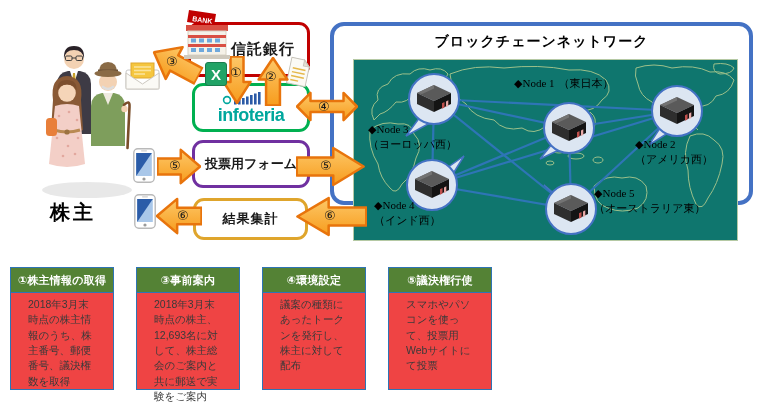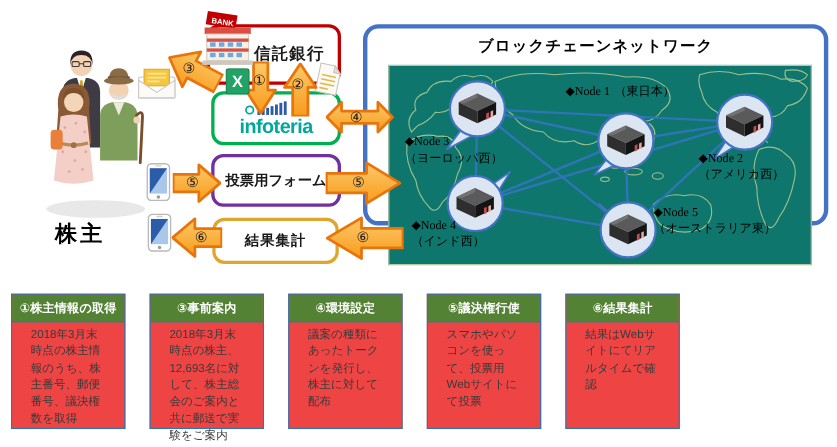--- a/index.html
+++ b/index.html
@@ -320,19 +320,15 @@
       <div class="step-body">2018年3月末時点の株主、12,693名に対して、株主総会のご案内と共に郵送で実験をご案内</div>
     </div>
     <div class="step">
       <div class="step-header">④環境設定</div>
       <div class="step-body">議案の種類にあったトークンを発行し、株主に対して配布</div>
     </div>
     <div class="step">
       <div class="step-header">⑤議決権行使</div>
       <div class="step-body">スマホやパソコンを使って、投票用Webサイトにて投票</div>
     </div>
-    <div class="step">
-      <div class="step-header">⑥結果集計</div>
-      <div class="step-body">結果はWebサイトにてリアルタイムで確認</div>
-    </div>
   </div>
 
 </div>
 
 </body></html>

